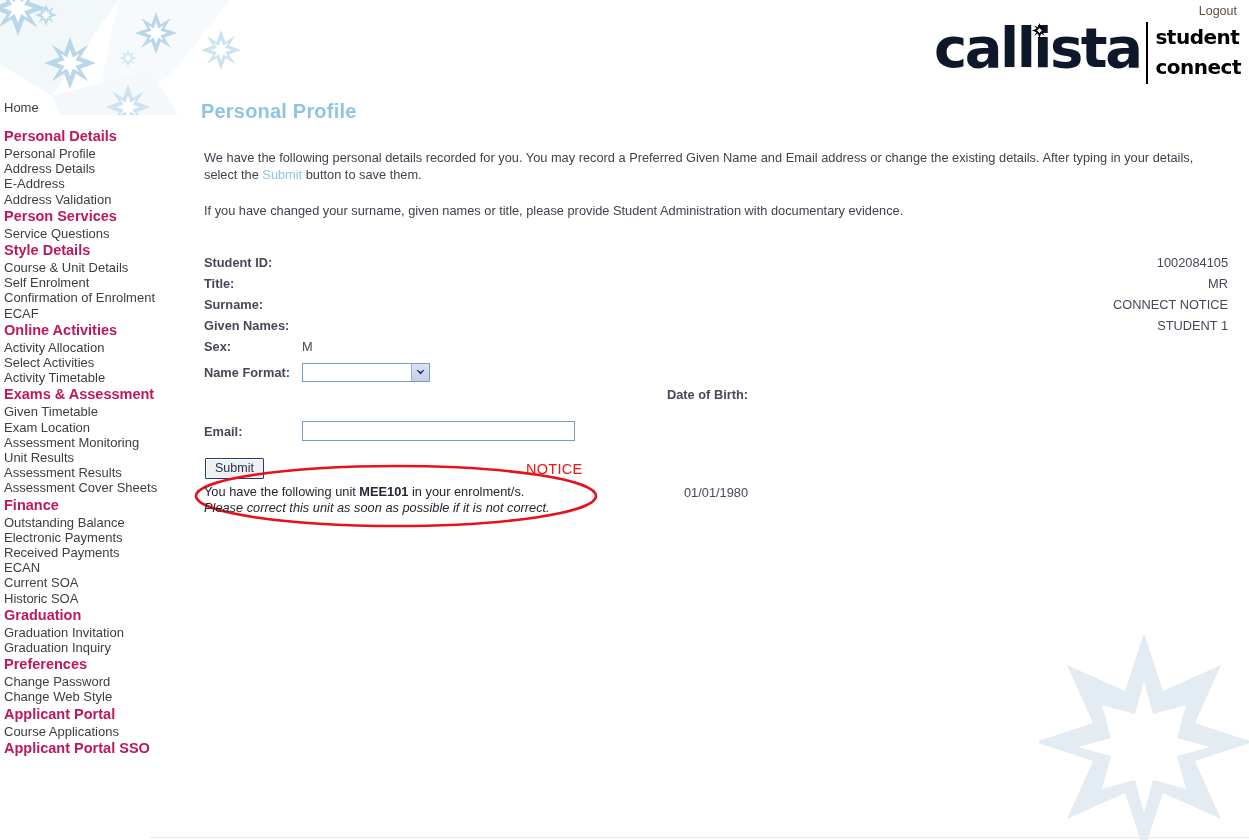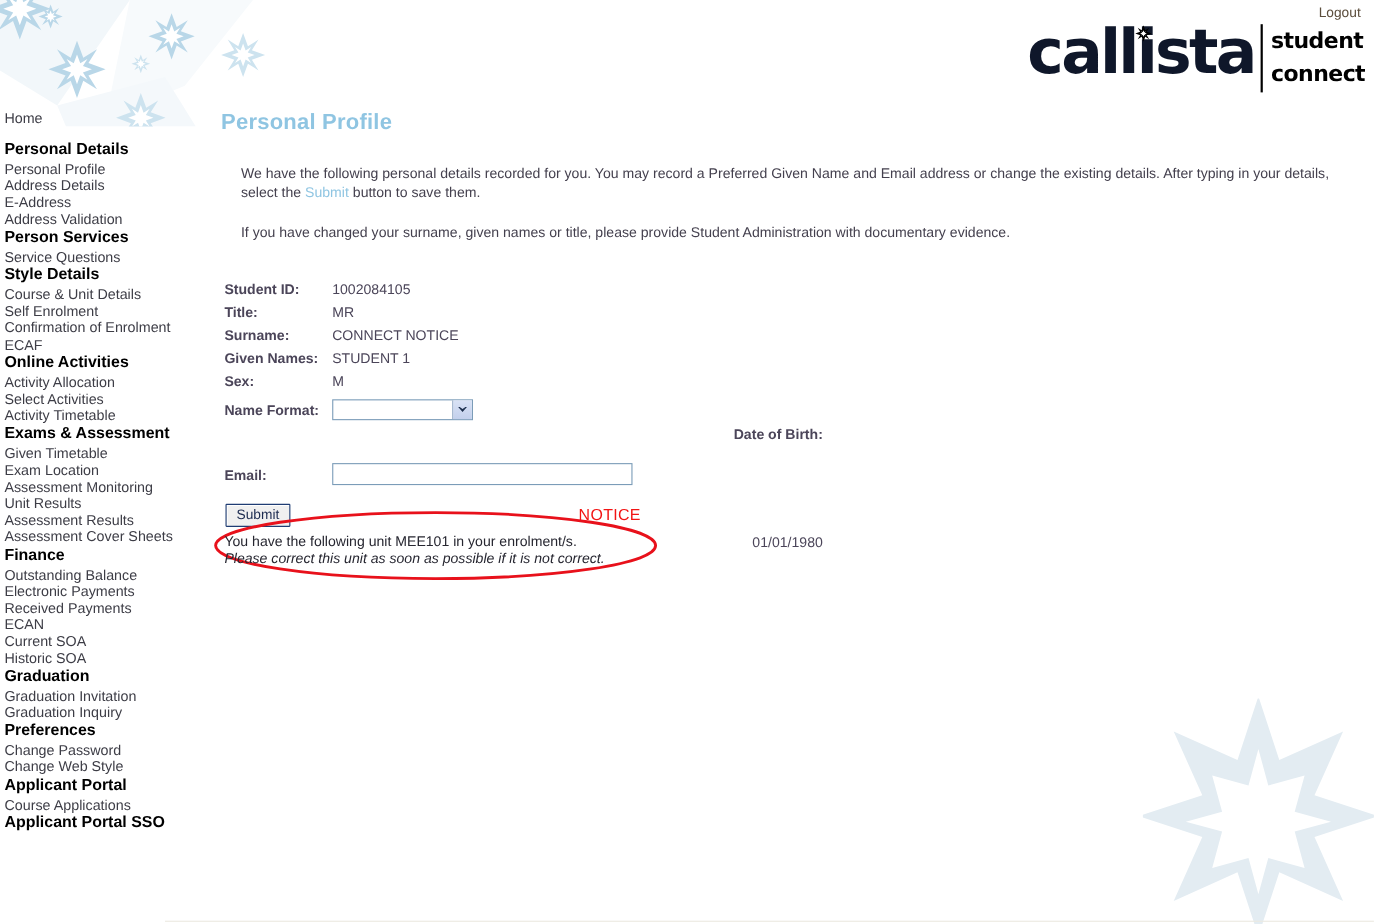--- a/index.html
+++ b/index.html
@@ -96,21 +96,21 @@
     color: #3d3d46;
     text-decoration: none;
     padding: 0 0 1px 4px;
     line-height: 15px;
     cursor: pointer;
   }
   .nav-group { }
   .nav-group:first-of-type { margin-top: 11px; }
   .nav-heading {
     display: block;
-    color: #000000;
+    color: #be185d;
     font-size: 14.5px;
     font-weight: bold;
     line-height: 19px;
     padding-left: 4px;
     text-decoration: none;
     cursor: pointer;
   }
   .nav-link {
     display: block;
     font-size: 13px;
@@ -128,21 +128,21 @@
     width: 1030px;
   }
   #page-title {
     color: #8fc5e2;
     font-size: 20px;
     font-weight: bold;
     margin: 0 0 26px 3px;
     letter-spacing: 0.2px;
   }
   .intro-para {
-    margin: 0 0 10px 21px;
+    margin: 0 0 10px 6px;
     width: 1012px;
     font-size: 12.8px;
     line-height: 17px;
     color: #44404e;
   }
   .intro-para.second { margin-top: 19px; }
   .inline-accent {
     color: #8fc5e2;
   }
 
@@ -160,21 +160,21 @@
     width: 98px;
     font-size: 12.8px;
     font-weight: bold;
     color: #4b4559;
     flex: 0 0 98px;
   }
   .field-value {
     font-size: 12.8px;
     color: #4b4559;
   }
-  .row-sid, .row-title, .row-surname, .row-given { height: 21px; }
+  .row-sid, .row-title, .row-surname, .row-given { height: 21px; justify-content: space-between; }
   .row-sex { height: 21px; }
   .row-dob { height: 26px; flex-direction: column; }
   .row-nameformat { height: 30px; align-items: center; }
   .row-email { height: 36px; align-items: center; }
 
   select.name-format {
     width: 128px;
     height: 19px;
     font-family: "Liberation Sans", sans-serif;
     font-size: 12px;
@@ -250,21 +250,21 @@
     letter-spacing: 0.3px;
   }
   #notice-body {
     position: absolute;
     left: 0px; top: 26px;
     font-size: 12.8px;
     line-height: 15.5px;
     color: #262630;
     white-space: nowrap;
   }
-  #notice-line1 strong { font-weight: normal; }
+  #notice-line1 strong { font-weight: bold; }
   #notice-line2 {
     font-style: italic;
   }
 
   
   #footer-rule {
     position: absolute;
     left: 150px; bottom: 2px;
     width: 1099px;
     height: 1px;

